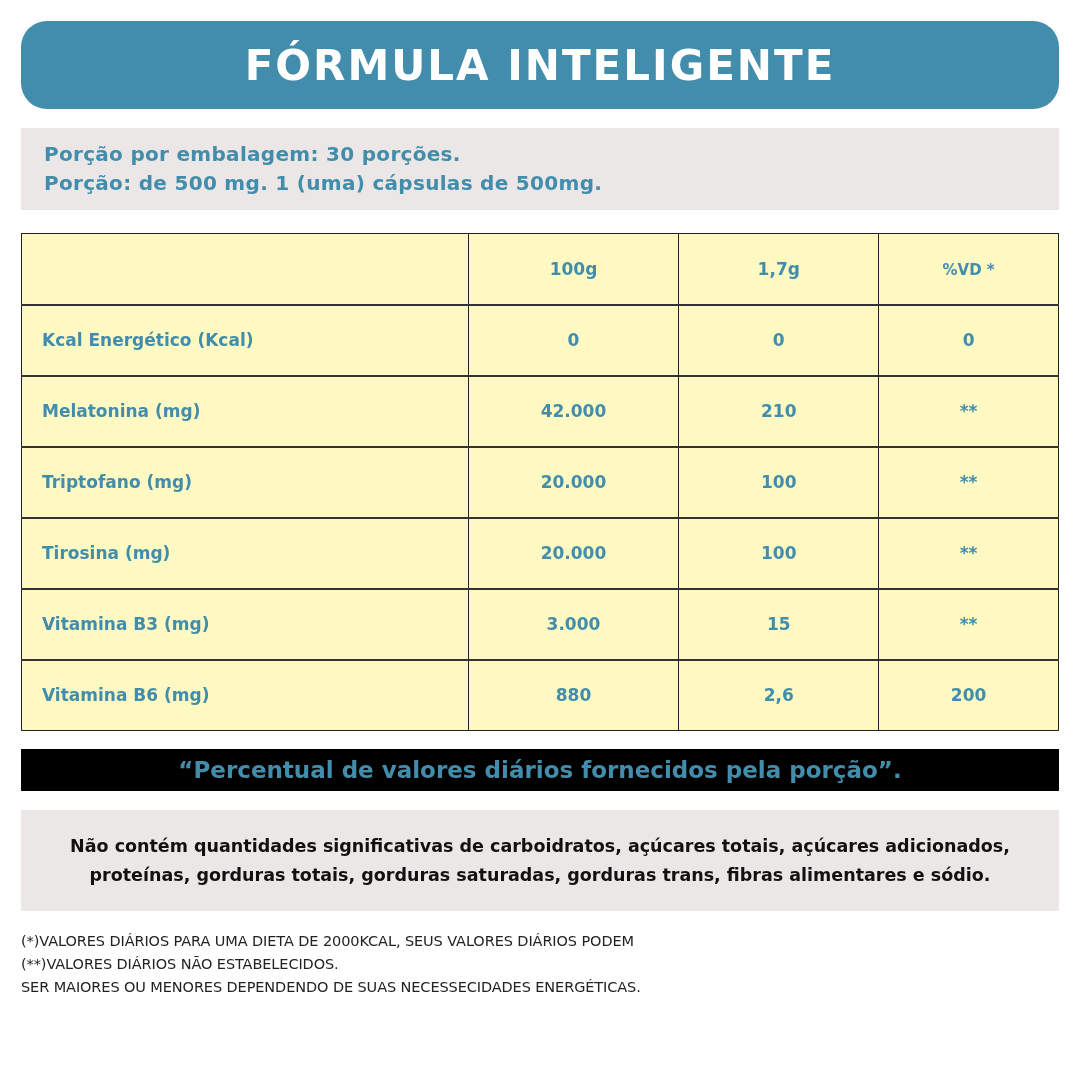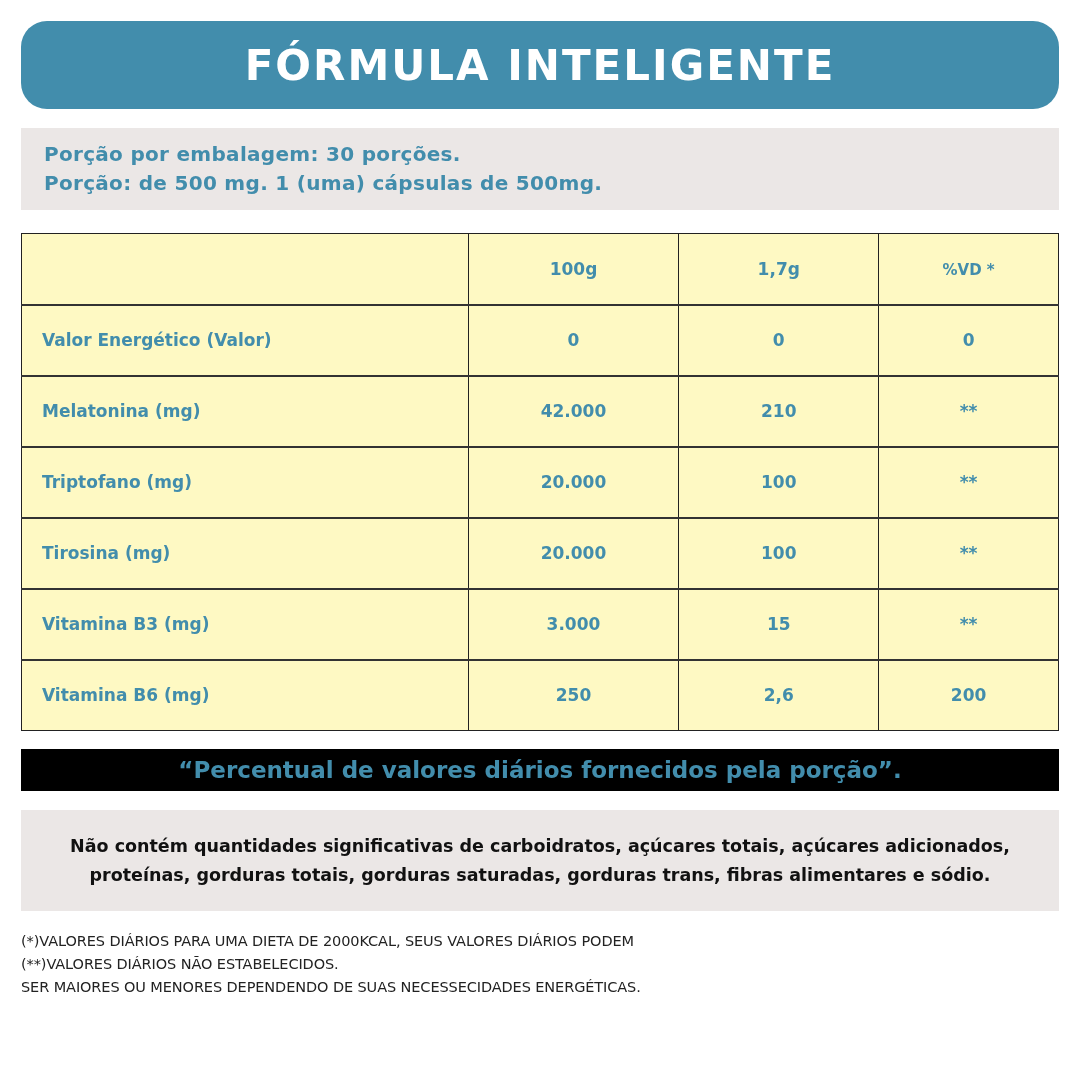--- a/index.html
+++ b/index.html
@@ -111,21 +111,21 @@
 
 <table class="nutrition">
   <tbody>
       <tr>
     <th class="col-label"></th>
     <th class="col-100g">100g</th>
     <th class="col-portion">1,7g</th>
     <th class="col-vd"><span>%VD *</span></th>
   </tr>
   <tr>
-    <td class="col-label">Valor Energético (Valor)</td>
+    <td class="col-label">Kcal Energético (Kcal)</td>
     <td>0</td>
     <td>0</td>
     <td>0</td>
   </tr>
   <tr>
     <td class="col-label">Melatonina (mg)</td>
     <td>42.000</td>
     <td>210</td>
     <td>**</td>
   </tr>
@@ -142,21 +142,21 @@
     <td>**</td>
   </tr>
   <tr>
     <td class="col-label">Vitamina B3 (mg)</td>
     <td>3.000</td>
     <td>15</td>
     <td>**</td>
   </tr>
   <tr>
     <td class="col-label">Vitamina B6 (mg)</td>
-    <td>250</td>
+    <td>880</td>
     <td>2,6</td>
     <td>200</td>
   </tr>
 </tbody>
   </table>
 
 <div class="footnote-quote">“Percentual de valores diários fornecidos pela porção”.</div>
 
 <div class="not-contains">Não contém quantidades significativas de carboidratos, açúcares totais, açúcares adicionados, proteínas, gorduras totais, gorduras saturadas, gorduras trans, fibras alimentares e sódio.</div>
 

